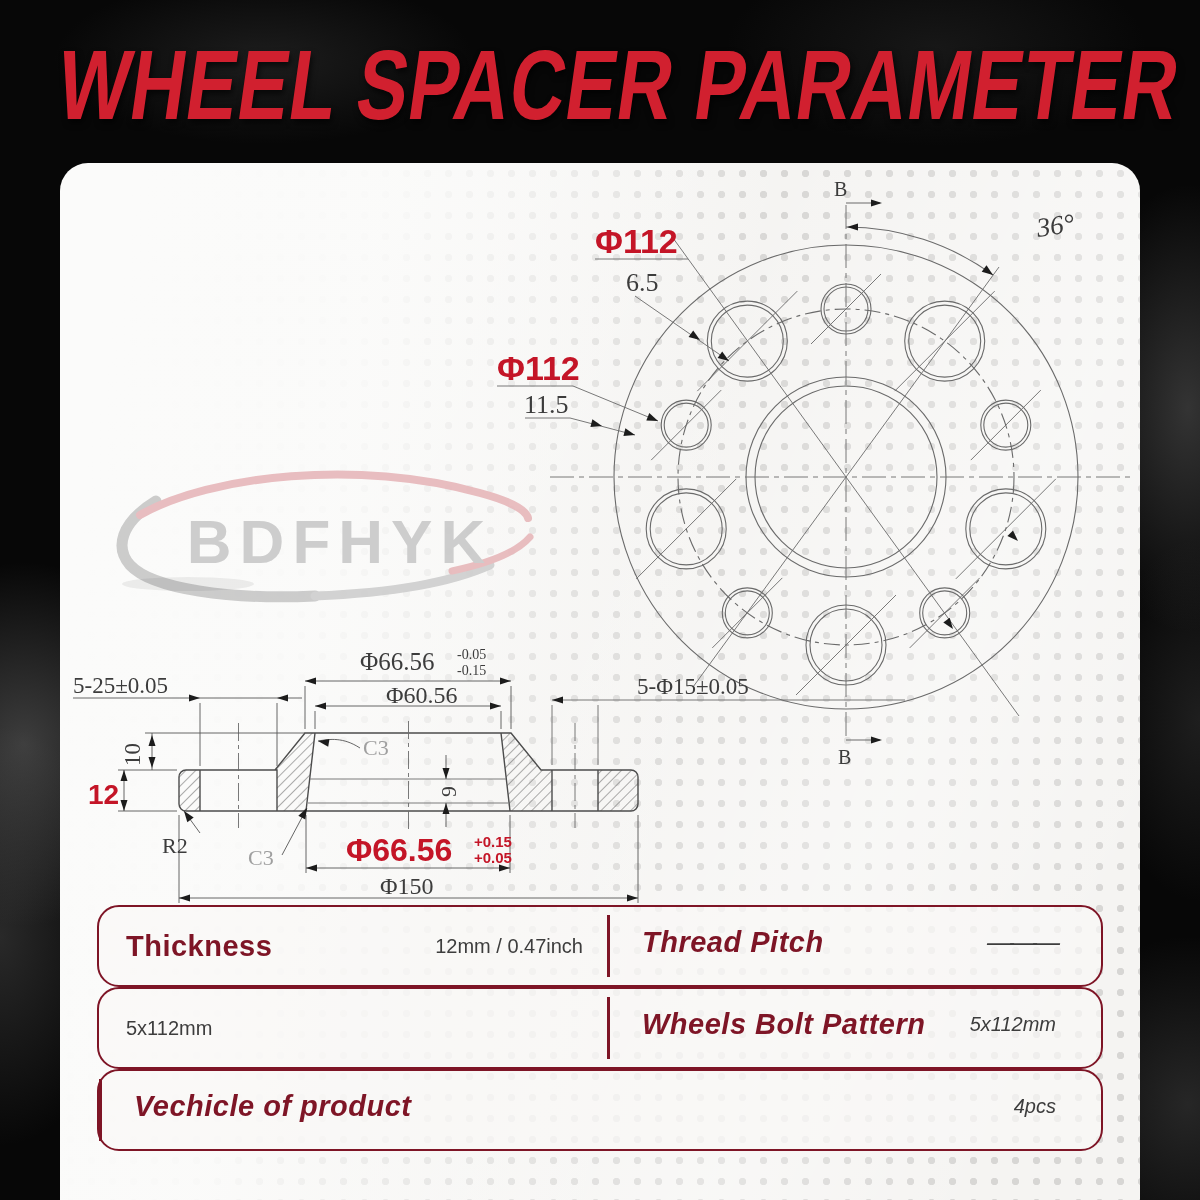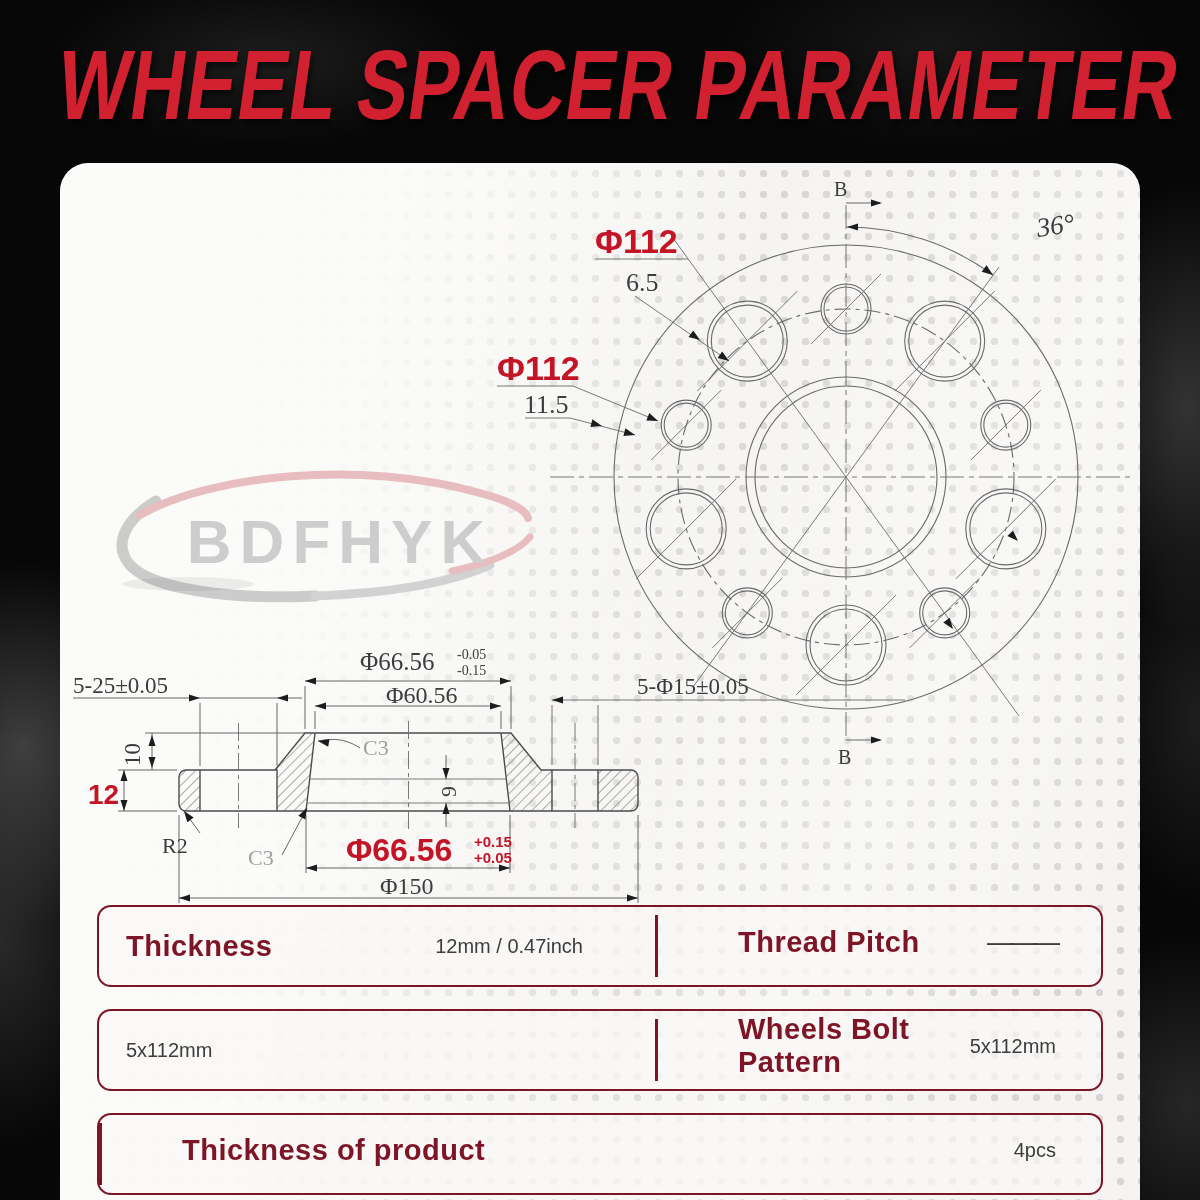--- a/index.html
+++ b/index.html
@@ -24,25 +24,25 @@
       linear-gradient(100deg, #fbfbfa 6%, rgba(251,251,250,.92) 26%, rgba(251,251,250,0) 58%),
       linear-gradient(115deg, rgba(255,255,255,.5) 0%, rgba(244,243,241,0) 45%, rgba(255,255,255,.35) 72%, rgba(244,243,241,0) 90%),
       radial-gradient(circle, #d7d6d4 3.4px, rgba(0,0,0,0) 4px),
       #f5f4f2;
     background-size:auto,auto,21px 21px,auto;}
   svg.drawing{position:absolute;left:0;top:0;}
   svg text{font-family:"Liberation Serif",serif;fill:#3c3c3c;}
   svg text.red{font-family:"Liberation Sans",sans-serif;font-weight:bold;fill:#c41527;}
   svg text.gray{fill:#9f9f9f;}
   .table{position:absolute;left:37px;top:742px;width:1006px;}
-  .trow{box-sizing:border-box;height:82px;border:2.5px solid #7e1526;border-radius:14px;
-    margin-bottom:22px;display:flex;align-items:center;background:rgba(249,248,246,.7);gap:48px;}
+  .trow{box-sizing:border-box;height:82px;border:2.5px solid #7e1526;border-radius:22px;
+    display:flex;align-items:center;background:rgba(249,248,246,.7);}
   .cell{display:flex;align-items:center;justify-content:space-between;height:100%;}
   .cell.left{flex:0 0 508px;padding:0 24px 0 27px;box-sizing:border-box;}
-  .cell.right{flex:1;padding:0 45px 8px 32px;box-sizing:border-box;}
+  .cell.right{flex:1;padding:0 45px 8px 32px;box-sizing:border-box;font-style:italic;}
   .divider{width:3px;height:62px;background:#7e1526;flex:0 0 auto;}
   .tlabel{font-size:29px;font-weight:bold;color:#7e1526;letter-spacing:.5px;}
   .tvalue{font-size:20px;color:#3d3d3d;}
   .tvalue.dash{letter-spacing:-4px;font-size:27px;color:#3d3d3d;}
 </style>
 </head>
 <body>
 
 <div class="stage">
   <div class="title">WHEEL SPACER PARAMETER</div>
@@ -259,19 +259,19 @@
         </div>
         <div class="divider"></div>
         <div class="cell right">
           <span class="tlabel">Wheels Bolt Pattern</span>
           <span class="tvalue">5x112mm</span>
         </div>
       </div>
       <div class="trow">
         <div class="divider"></div>
         <div class="cell right">
-          <span class="tlabel">Thickness of product</span>
+          <span class="tlabel">Vechicle of product</span>
           <span class="tvalue">4pcs</span>
         </div>
       </div>
     </div>
   </div>
 </div>
 
 </body></html>

